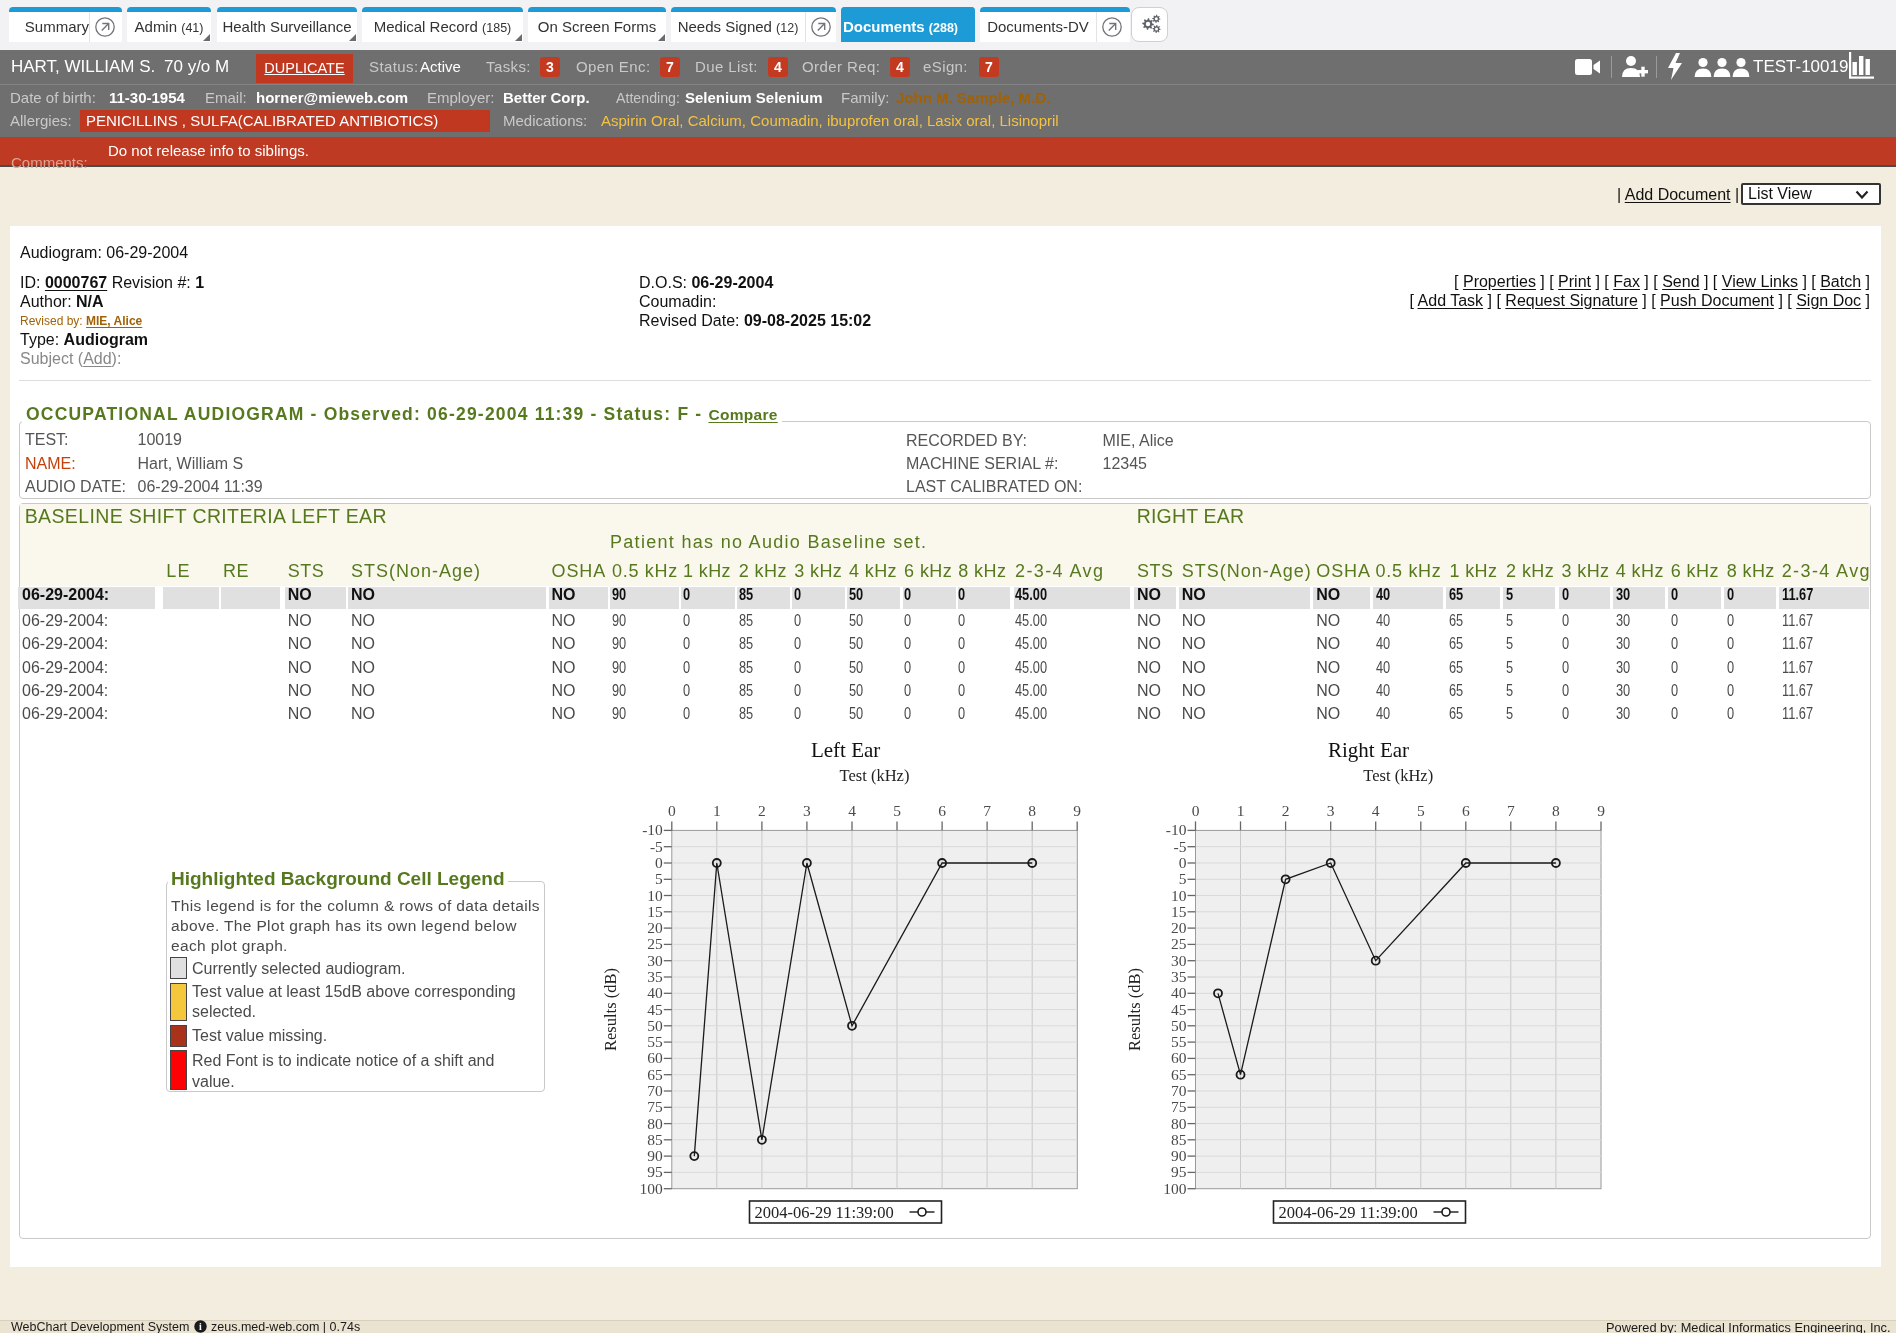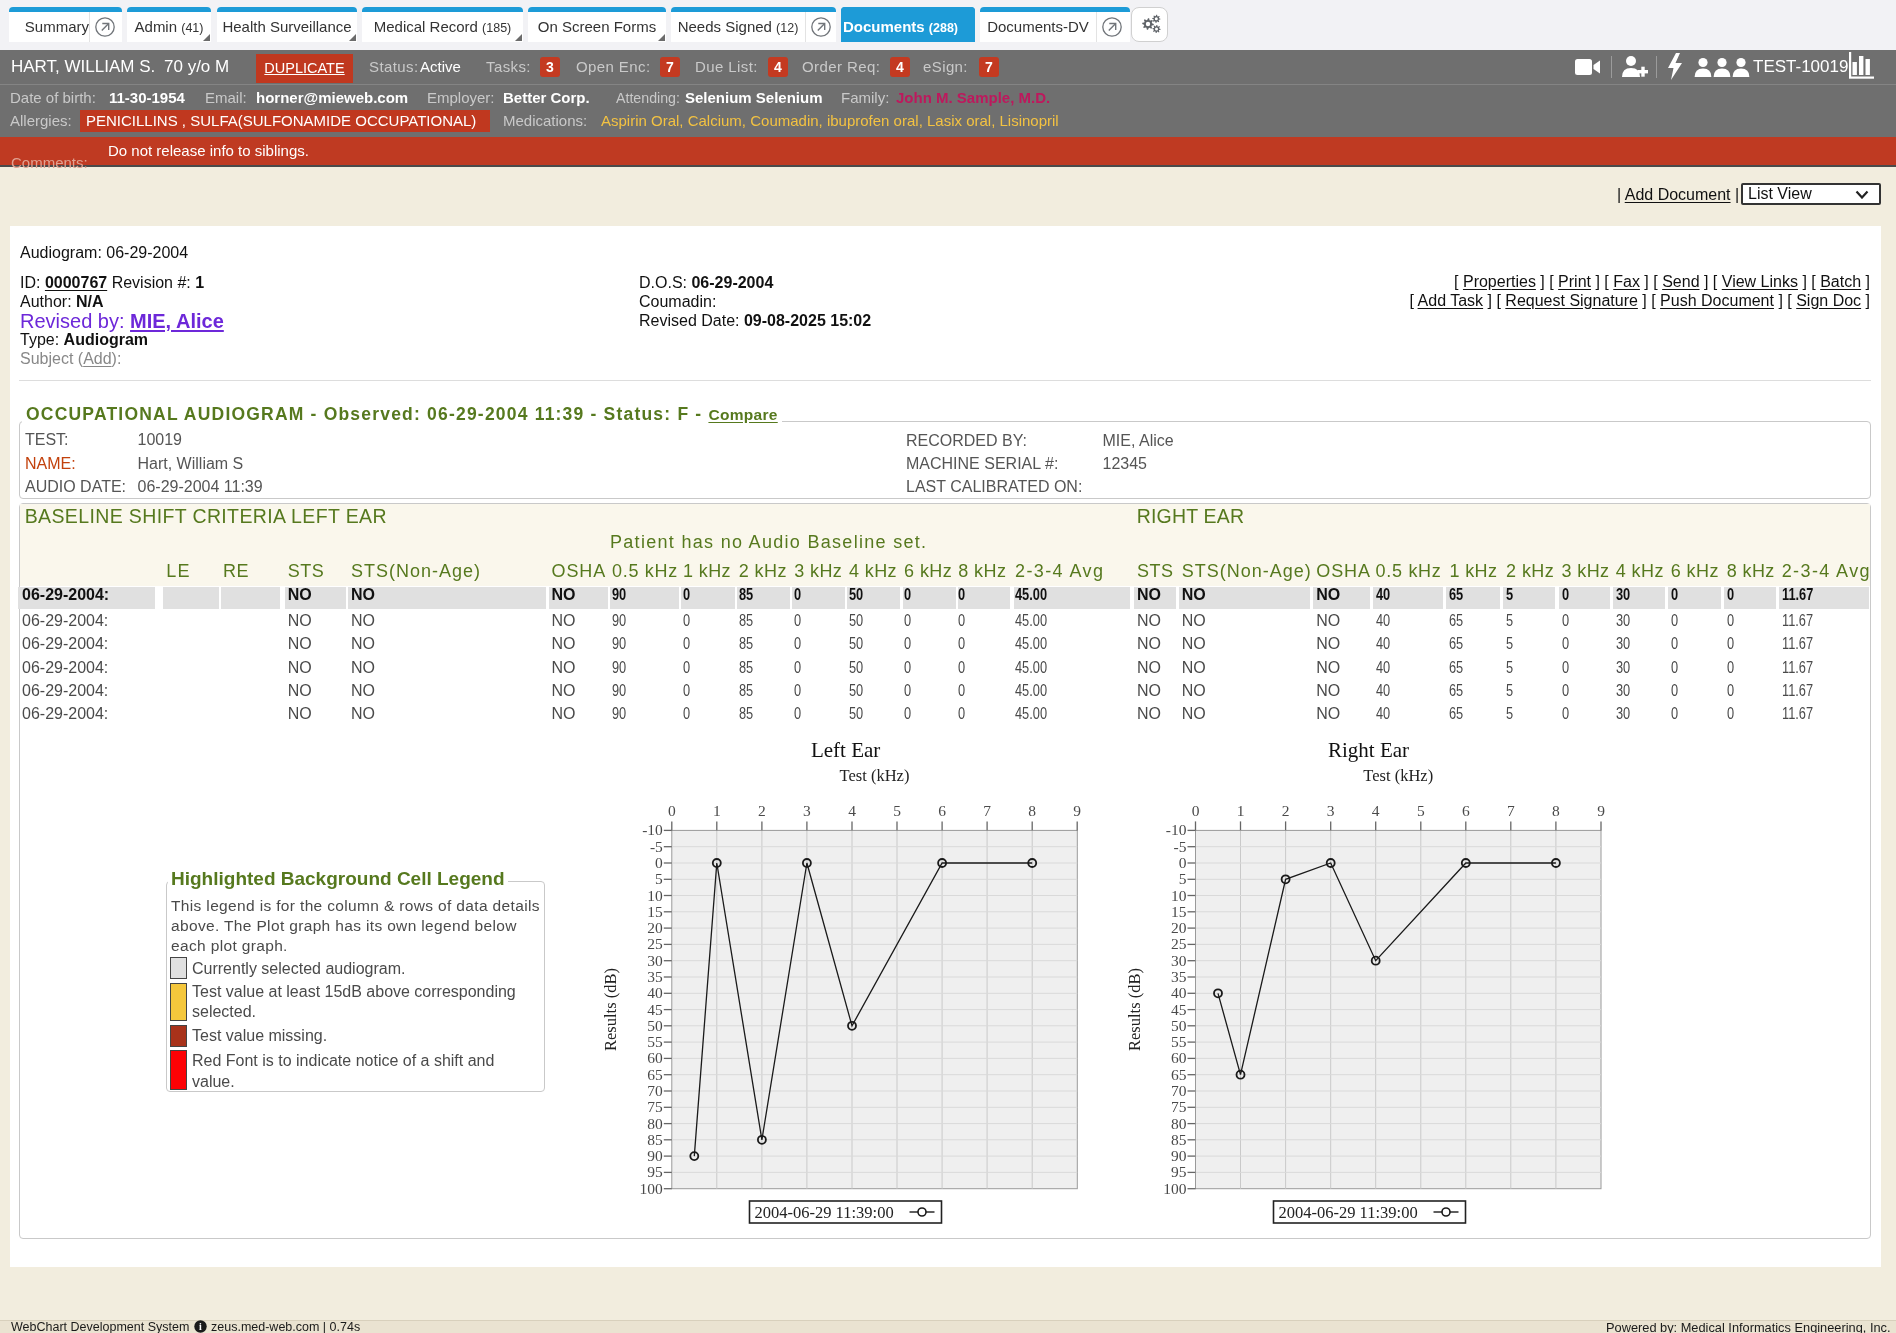--- a/index.html
+++ b/index.html
@@ -120,40 +120,40 @@
 <div style="position:absolute;font-size:17px;color:#fff;white-space:nowrap;line-height:20.1px;top:57.0px;left:1753px;">TEST-10019</div>
 <div style="position:absolute;font-size:15px;color:#c9c9c9;white-space:nowrap;line-height:17.7px;top:89.2px;left:10px;">Date of birth:</div>
 <div style="position:absolute;font-size:15px;color:#fff;white-space:nowrap;line-height:17.7px;top:89.2px;left:109px;font-weight:700;">11-30-1954</div>
 <div style="position:absolute;font-size:15px;color:#c9c9c9;white-space:nowrap;line-height:17.7px;top:89.2px;left:205px;">Email:</div>
 <div style="position:absolute;font-size:15px;color:#fff;white-space:nowrap;line-height:17.7px;top:89.2px;left:256px;font-weight:700;">horner@mieweb.com</div>
 <div style="position:absolute;font-size:15px;color:#c9c9c9;white-space:nowrap;line-height:17.7px;top:89.2px;left:427px;">Employer:</div>
 <div style="position:absolute;font-size:15px;color:#fff;white-space:nowrap;line-height:17.7px;top:89.2px;left:503px;font-weight:700;text-align:center;">Better Corp.</div>
 <div style="position:absolute;font-size:14.2px;color:#c9c9c9;white-space:nowrap;line-height:16.8px;top:89.6px;left:616px;">Attending:</div>
 <div style="position:absolute;font-size:15px;color:#fff;white-space:nowrap;line-height:17.7px;top:89.2px;left:685px;font-weight:700;">Selenium Selenium</div>
 <div style="position:absolute;font-size:15px;color:#c9c9c9;white-space:nowrap;line-height:17.7px;top:89.2px;left:841px;">Family:</div>
-<div style="position:absolute;font-size:15px;color:#be185d;white-space:nowrap;line-height:17.7px;top:89.2px;left:896px;font-weight:700;">John M. Sample, M.D.</div>
+<div style="position:absolute;font-size:15px;color:#a16207;white-space:nowrap;line-height:17.7px;top:89.2px;left:896px;font-weight:700;">John M. Sample, M.D.</div>
 <div style="position:absolute;font-size:15px;color:#c9c9c9;white-space:nowrap;line-height:17.7px;top:112.2px;left:10px;">Allergies:</div>
-<div style="position:absolute;left:80px;top:110px;width:410px;height:22px;line-height:22px;background:#c0381f;font-size:15px;color:#fff"><span style="margin-left:6px">PENICILLINS , SULFA(SULFONAMIDE OCCUPATIONAL)</span></div>
+<div style="position:absolute;left:80px;top:110px;width:410px;height:22px;line-height:22px;background:#c0381f;font-size:15px;color:#fff"><span style="margin-left:6px">PENICILLINS , SULFA(CALIBRATED ANTIBIOTICS)</span></div>
 <div style="position:absolute;font-size:15px;color:#c9c9c9;white-space:nowrap;line-height:17.7px;top:112.2px;left:503px;">Medications:</div>
 <div style="position:absolute;font-size:15px;color:#f3c242;white-space:nowrap;line-height:17.7px;top:112.2px;left:601px;">Aspirin Oral, Calcium, Coumadin, ibuprofen oral, Lasix oral, Lisinopril</div>
 <div style="position:absolute;left:0;top:137px;width:1896px;height:28px;background:#bf3a22"></div>
 <div style="position:absolute;left:0;top:165px;width:1896px;height:2px;background:#4a4a4a"></div>
 <div style="position:absolute;font-size:15px;color:#e0a292;white-space:nowrap;line-height:17.7px;top:154px;left:11px;">Comments:</div>
 <div style="position:absolute;font-size:15px;color:#fff;white-space:nowrap;line-height:17.7px;top:142.2px;left:108px;">Do not release info to siblings.</div>
 <div style="position:absolute;font-size:16px;color:#111;white-space:nowrap;line-height:18.9px;top:185.6px;left:1617px;">| <u>Add Document</u> |</div>
 <div style="position:absolute;left:1741px;top:183px;width:140px;height:22px;background:#fff;border:2px solid #333;box-sizing:border-box;border-radius:2px"></div>
 <div style="position:absolute;font-size:16px;color:#111;white-space:nowrap;line-height:18.9px;top:184.6px;left:1748px;">List View</div>
 <svg style="position:absolute;left:1855px;top:190px" width="14" height="9" viewBox="0 0 14 9">
     <path d="M1.5 1.5 L7 7.5 L12.5 1.5" fill="none" stroke="#222" stroke-width="2.2"></path>
   </svg>
 <div style="position:absolute;left:10px;top:226px;width:1871px;height:1041px;background:#fff"></div>
 <div style="position:absolute;font-size:16px;color:#111;white-space:nowrap;line-height:18.9px;top:243.6px;left:20px;">Audiogram: 06-29-2004</div>
 <div style="position:absolute;font-size:16px;color:#111;white-space:nowrap;line-height:18.8px;top:273.6px;left:20px;">ID: <b><u>0000767</u></b> Revision #: <b>1</b></div>
 <div style="position:absolute;font-size:16px;color:#111;white-space:nowrap;line-height:18.8px;top:292.6px;left:20px;">Author: <b>N/A</b></div>
-<div style="position:absolute;font-size:20px;color:#6d28d9;white-space:nowrap;line-height:18.8px;top:311.6px;left:20px;">Revised by: <b><u>MIE, Alice</u></b></div>
+<div style="position:absolute;font-size:12px;color:#a16207;white-space:nowrap;line-height:18.8px;top:311.6px;left:20px;">Revised by: <b><u>MIE, Alice</u></b></div>
 <div style="position:absolute;font-size:16px;color:#111;white-space:nowrap;line-height:18.8px;top:330.6px;left:20px;">Type: <b>Audiogram</b></div>
 <div style="position:absolute;font-size:16px;color:#111;white-space:nowrap;line-height:18.8px;top:349.6px;left:20px;"><span style="color:#888">Subject (<u>Add</u>):</span></div>
 <div style="position:absolute;font-size:16px;color:#111;white-space:nowrap;line-height:18.8px;top:273.6px;left:639px;">D.O.S: <b>06-29-2004</b></div>
 <div style="position:absolute;font-size:16px;color:#111;white-space:nowrap;line-height:18.8px;top:292.6px;left:639px;">Coumadin:</div>
 <div style="position:absolute;font-size:16px;color:#111;white-space:nowrap;line-height:18.8px;top:311.6px;left:639px;">Revised Date: <b>09-08-2025 15:02</b></div>
 <div style="position:absolute;font-size:16px;color:#111;white-space:nowrap;line-height:18.8px;top:272.6px;left:1400px;width:470px;text-align:right;">[ <u>Properties</u> ] [ <u>Print</u> ] [ <u>Fax</u> ] [ <u>Send</u> ] [ <u>View Links</u> ] [ <u>Batch</u> ]</div>
 <div style="position:absolute;font-size:16px;color:#111;white-space:nowrap;line-height:18.8px;top:291.6px;left:1400px;width:470px;text-align:right;">[ <u>Add Task</u> ] [ <u>Request Signature</u> ] [ <u>Push Document</u> ] [ <u>Sign Doc</u> ]</div>
 <div style="position:absolute;left:19px;top:380px;width:1852px;height:1px;background:#ddd"></div>
 <div style="position:absolute;left:19px;top:421px;width:1852px;height:78px;border:1px solid #c9c9c9;border-radius:4px;box-sizing:border-box"></div>
 <div style="position:absolute;left:22px;top:404px;background:#fff;padding:0 4px;font-size:17.5px;font-weight:700;letter-spacing:1.2px;color:#56791e;white-space:nowrap">OCCUPATIONAL AUDIOGRAM - Observed: 06-29-2004 11:39 - Status: F - <span style="font-size:15.5px;letter-spacing:0.3px"><u>Compare</u></span></div>

